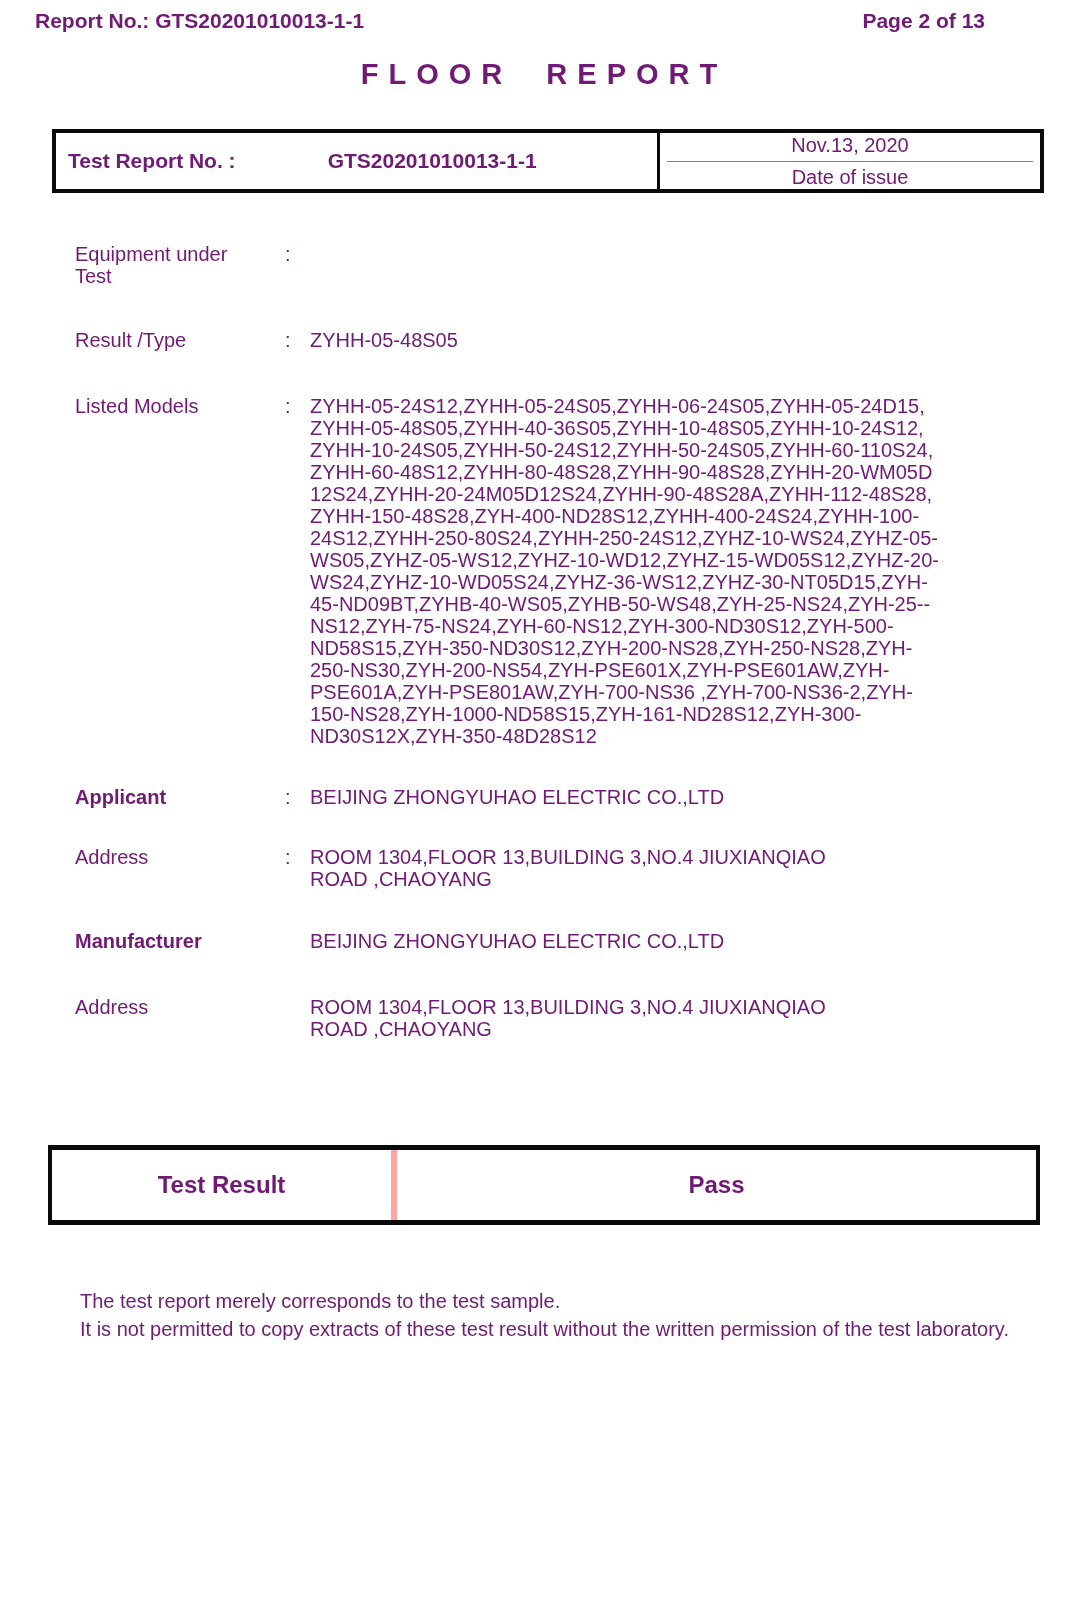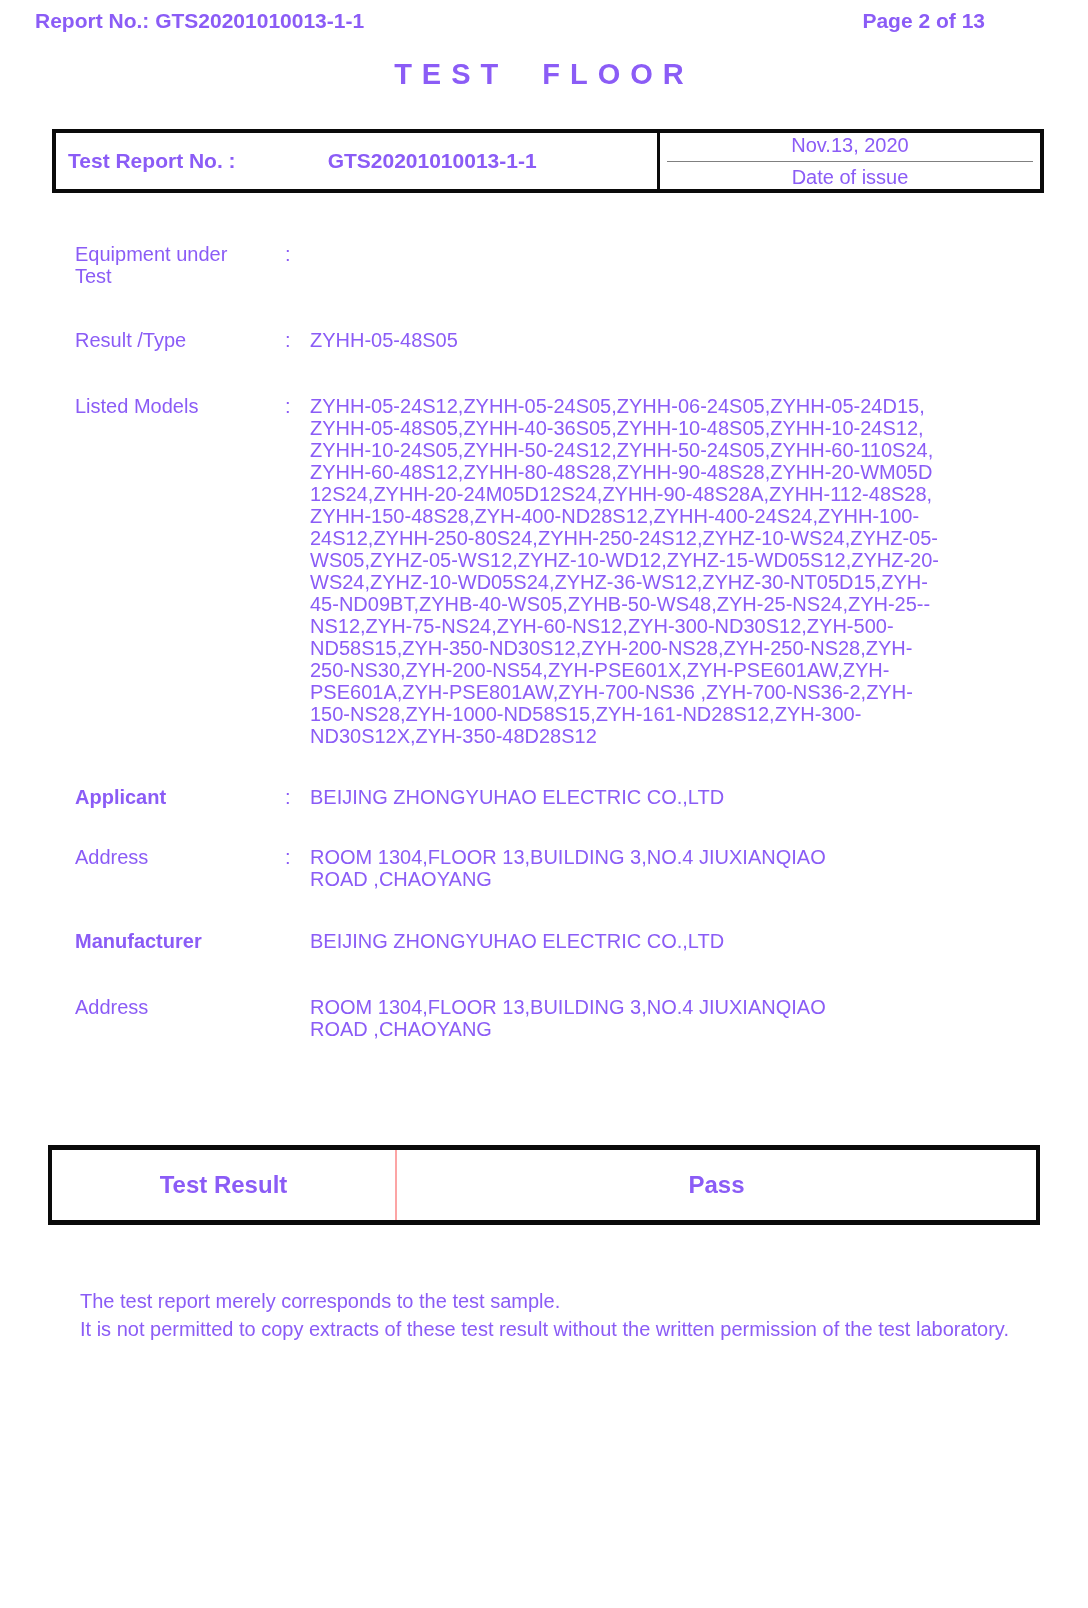--- a/index.html
+++ b/index.html
@@ -1,21 +1,21 @@
 <!DOCTYPE html>
 <html><head>
 <meta charset="utf-8">
 <style>
   * { margin: 0; padding: 0; box-sizing: border-box; }
   html, body { background: #e8e8e8; }
   .page {
     width: 1088px;
     height: 1608px;
     background: #ffffff;
-    color: #8b5cf6;
+    color: #701a75;
     font-family: "Liberation Sans", "DejaVu Sans", sans-serif;
     position: relative;
     overflow: hidden;
     padding-top: 8px;
     margin: 0 auto;
   }
   .doc-header {
     display: flex;
     justify-content: space-between;
     padding: 0 103px 0 35px;
@@ -100,21 +100,21 @@
   }
   .result-table .rcell {
     display: flex;
     align-items: center;
     justify-content: center;
     font-size: 24px;
     font-weight: bold;
   }
   .result-table .rcell-left {
     flex: 0 0 345px;
-    border-right: 2px solid #fca5a5;
+    border-right: 6px solid #fca5a5;
   }
   .result-table .rcell-right { flex: 1; }
 
   
   .footer-note {
     margin: 62px 78px 0 80px;
     font-size: 20px;
     line-height: 28px;
   }
   .footer-note .justified { text-align: justify; }
@@ -122,21 +122,21 @@
 </head>
 <body>
 
 <div class="page">
 
   <div class="doc-header">
     <span>Report No.: GTS20201010013-1-1</span>
     <span>Page 2 of 13</span>
   </div>
 
-  <div class="doc-title">TEST FLOOR</div>
+  <div class="doc-title">FLOOR REPORT</div>
 
   <div class="report-table">
     <div class="cell-left">
       <span class="rt-label">Test Report No. :</span>
       <span class="rt-value">GTS20201010013-1-1</span>
     </div>
     <div class="cell-right">
       <span>Nov.13, 2020</span>
       <div class="date-line"></div>
       <span>Date of issue</span>

